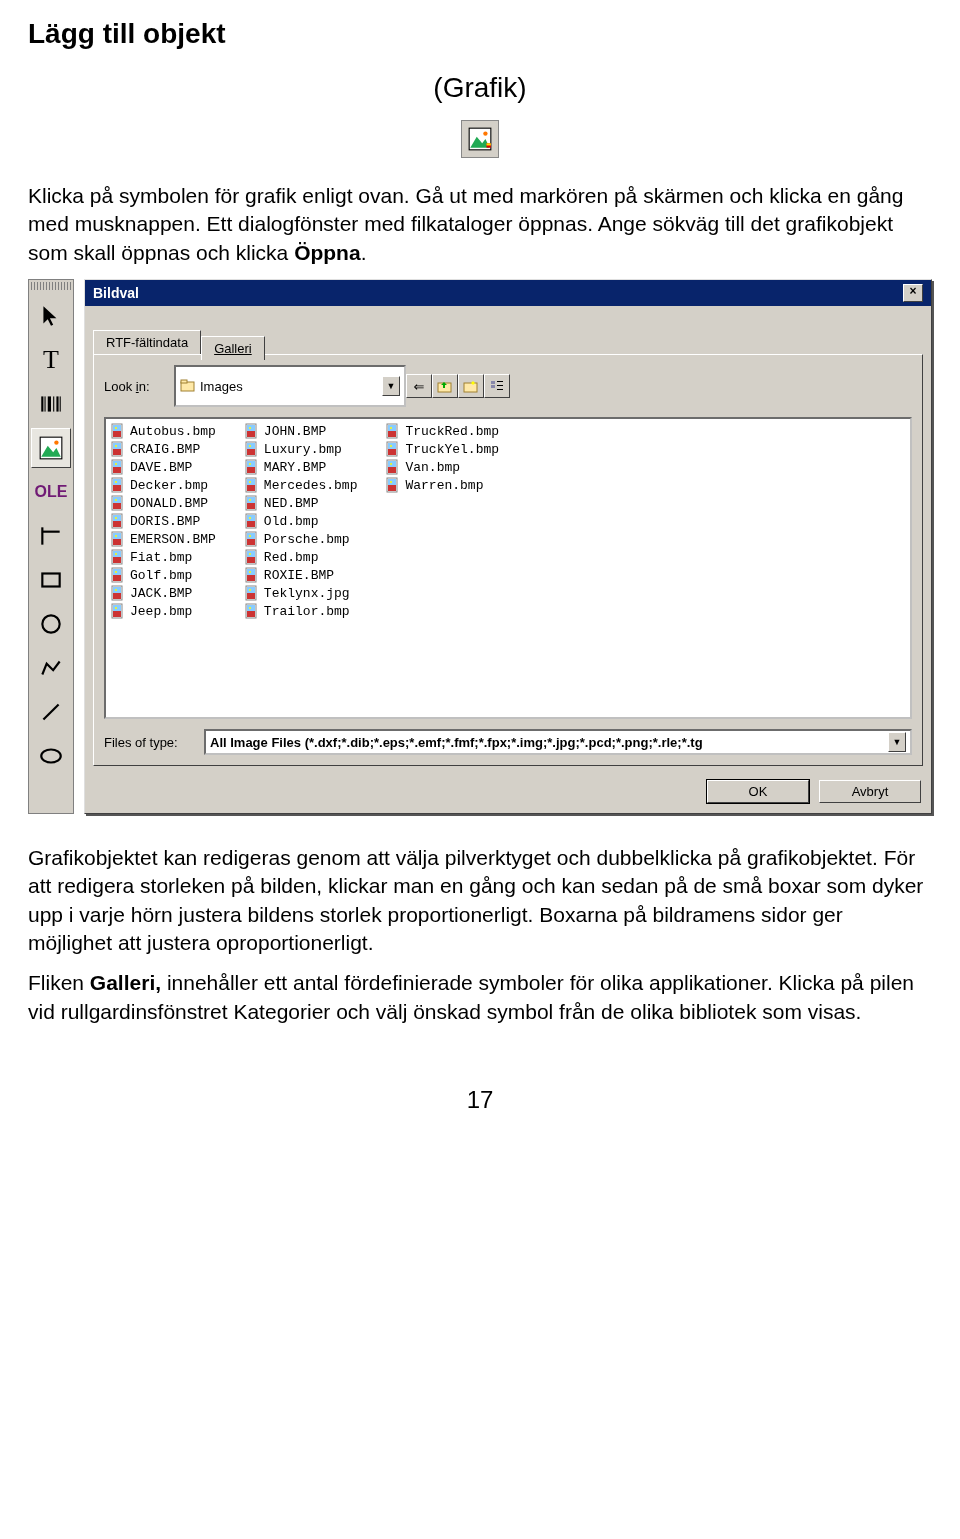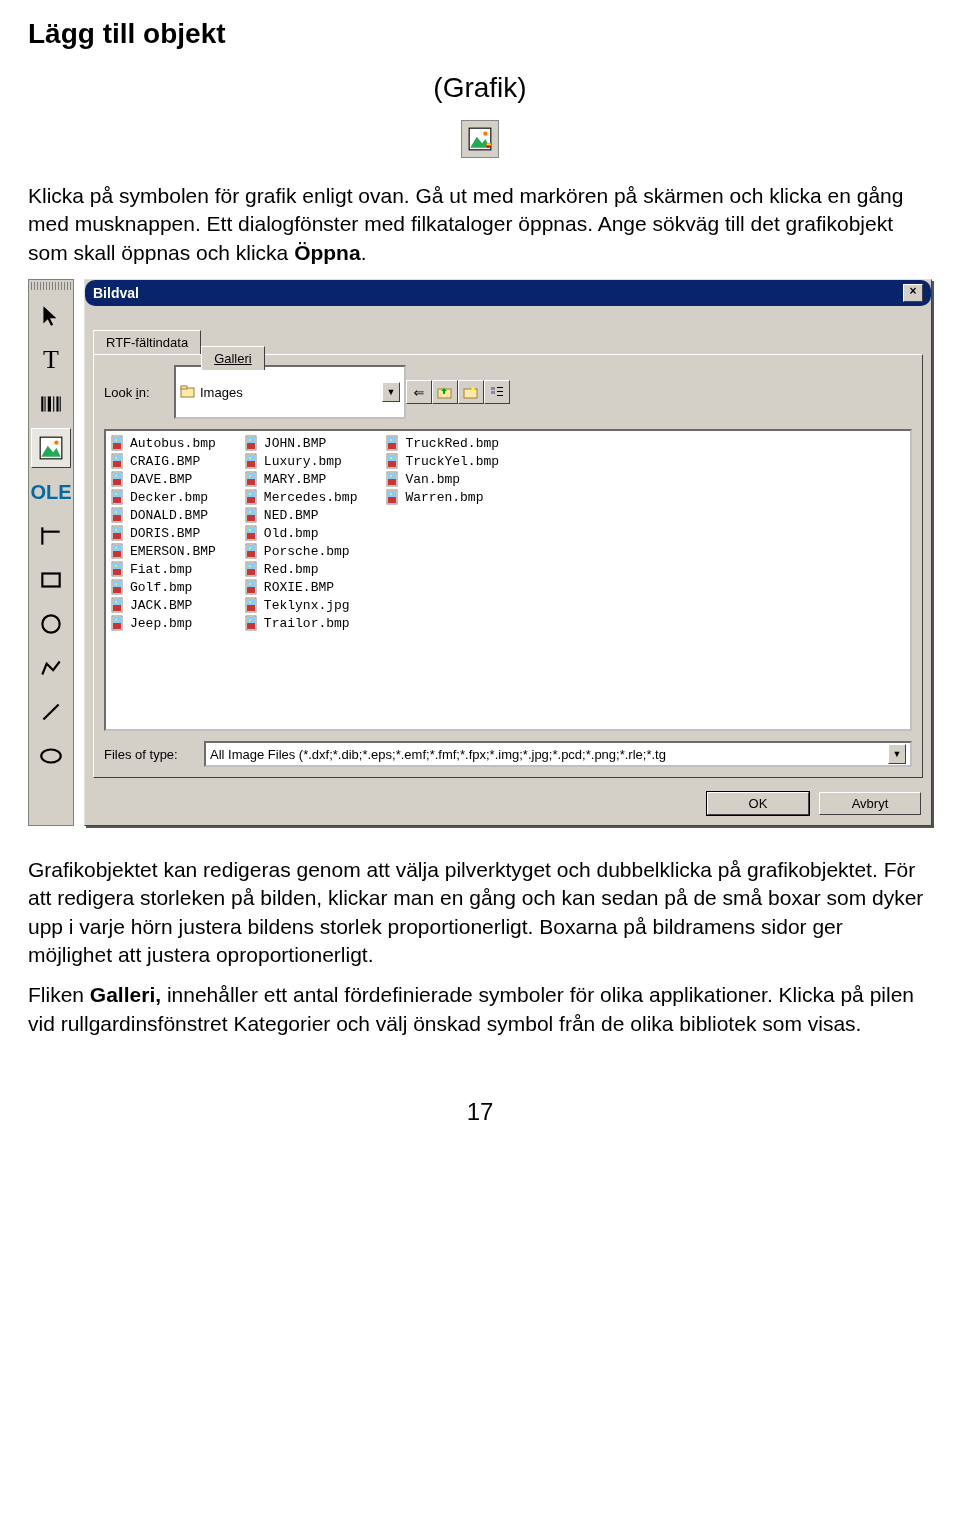--- a/index.html
+++ b/index.html
@@ -66,39 +66,38 @@
     display: flex; align-items: center; justify-content: center;
     font-family: "Times New Roman", serif;
   }
   .tbtn.active {
     border: 1px solid #fff;
     border-right-color: #404040; border-bottom-color: #404040;
     background: #e8e6e0;
   }
   .tbtn svg { width: 26px; height: 26px; }
   .tbtn .glyph { font-size: 22px; color:#000; }
-  .tbtn .glyph.blue { color:#0369a1; font-weight:bold; font-family: Arial; font-size:20px; }
+  .tbtn .glyph.blue { color:#701a75; font-weight:bold; font-family: Arial; font-size:16px; }
 
   .dialog {
     flex: 1;
     background: #d4d0c8;
     border: 1px solid #404040;
     border-top-color: #dfdfdf; border-left-color:#dfdfdf;
     box-shadow: 2px 2px 0 #555;
     display: flex; flex-direction: column;
     font-size: 14px;
   }
   .titlebar {
     background: #08246b;
     color: #fff;
     font-weight: bold;
     padding: 4px 8px;
     display: flex; justify-content: space-between; align-items:center;
     font-size: 14px;
-    border-radius: 10px;
   }
   .titlebar .xbtn {
     width:18px;height:16px;background:#d4d0c8;
     border:1px solid #fff;border-right-color:#404040;border-bottom-color:#404040;
     color:#000;font-size:12px;line-height:12px;text-align:center;font-weight:bold;
   }
   .tabs {
     display:flex; gap:0; padding: 24px 8px 0 8px;
   }
   .tab {
@@ -107,34 +106,34 @@
     border:1px solid #808080;
     border-bottom:none;
     position:relative;
     font-size:13px;
   }
   .tab.active {
     background:#d4d0c8;
     border-color:#fff #404040 #d4d0c8 #fff;
     z-index:2;
   }
-  .tab.inactive { top:16px; border-color:#fff #404040 #808080 #fff;text-decoration:underline; }
+  .tab.inactive { top:6px; border-color:#fff #404040 #808080 #fff;text-decoration:underline; }
   .tabbody {
     margin: 0 8px 8px 8px;
     border:1px solid #fff;
     border-right-color:#404040;border-bottom-color:#404040;
     padding: 10px;
     background:#d4d0c8;
   }
   .row { display:flex; align-items:center; margin-bottom:10px; font-size:13px; }
   .row label .ul { text-decoration: underline; }
   .lookin-combo {
     flex:0 0 220px; height:22px;
     background:#fff;border:2px inset #c0c0c0;
-    display:flex;align-items:center;padding:14px 4px;gap:4px;justify-content:space-between;
+    display:flex;align-items:center;padding:8px 4px;gap:4px;justify-content:space-between;
   }
   .lookin-combo .arrow {
     margin-left:auto;width:16px;height:18px;background:#d4d0c8;
     border:1px solid #fff;border-right-color:#404040;border-bottom-color:#404040;
     display:flex;align-items:center;justify-content:center;font-size:9px;
   }
   .navbtn {
     width:24px;height:22px;background:#d4d0c8;
     border:1px solid #fff;border-right-color:#404040;border-bottom-color:#404040;
     display:flex;align-items:center;justify-content:center;font-size:13px;
@@ -148,21 +147,21 @@
   .filecol { display:flex;flex-direction:column;gap:2px;font-family:Liberation Mono, monospace; }
   .fileitem { display:flex;align-items:center;gap:4px;white-space:nowrap; }
   .fileicon {
     width:16px;height:16px;display:inline-block;
   }
   .fileicon svg{width:16px;height:16px;}
   .field-row { display:flex;align-items:center;gap:10px;margin-top:10px;font-size:13px; }
   .field-row label{ flex:0 0 90px; }
   .field-input {
     flex:1;height:22px;background:#fff;border:2px inset #c0c0c0;
-    display:flex;align-items:center;padding:0 4px;
+    display:flex;align-items:center;padding:0 4px;font-weight:bold;
   }
   .field-input.combo .arrow{
     margin-left:auto;width:16px;height:18px;background:#d4d0c8;
     border:1px solid #fff;border-right-color:#404040;border-bottom-color:#404040;
     display:flex;align-items:center;justify-content:center;font-size:9px;
   }
   .dlg-buttons{ display:flex;justify-content:flex-end;gap:10px;padding:6px 10px 10px 10px; }
   .winbtn{
     min-width:72px;padding:3px 14px;background:#d4d0c8;
     border:1px solid #fff;border-right-color:#404040;border-bottom-color:#404040;

